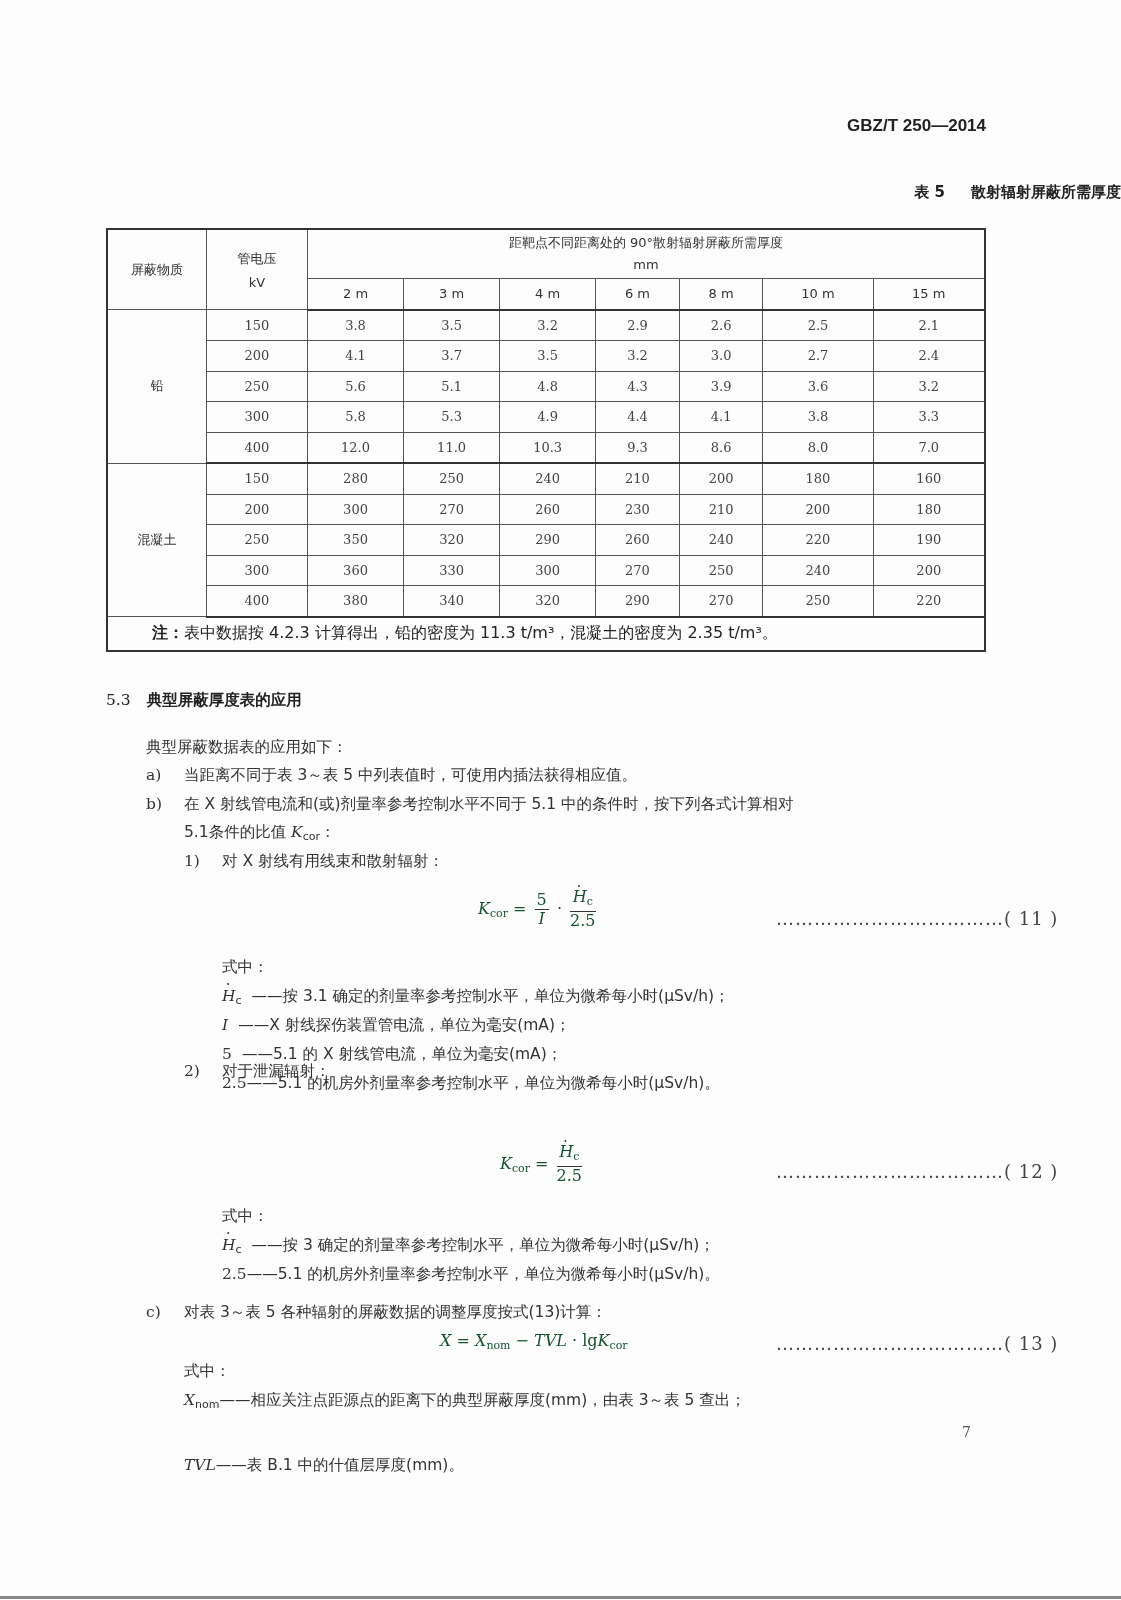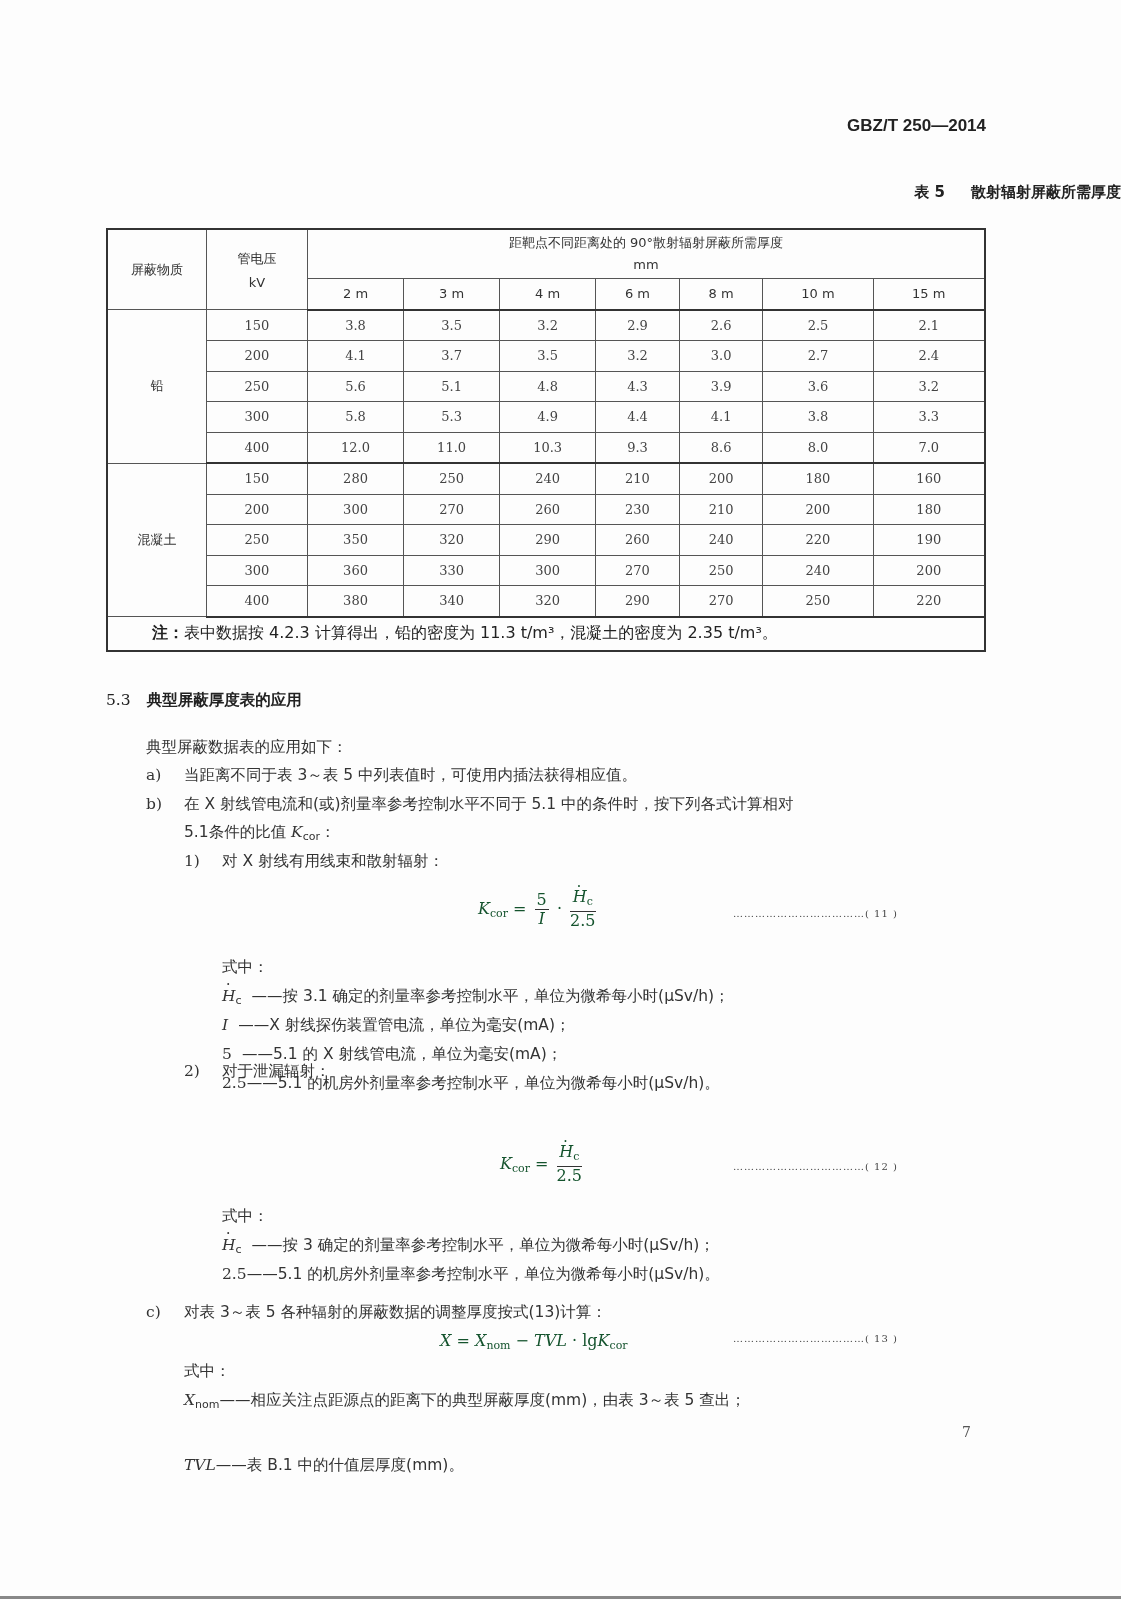--- a/index.html
+++ b/index.html
@@ -50,21 +50,21 @@
   .line .lbl { display: inline-block; width: 38px; }
   .serif { font-family: "DejaVu Serif", "Liberation Serif", serif; }
   .formula { position: absolute; font-family: "DejaVu Serif", "Liberation Serif", serif; font-size: 16px; color: #14532d; white-space: nowrap; }
   .frac { display: inline-block; vertical-align: middle; text-align: center; margin: 0 3px; }
   .frac .n { display: block; border-bottom: 1px solid #333; padding: 0 2px; line-height: 18px; }
   .frac .d { display: block; line-height: 18px; }
   .it { font-style: italic; }
   sub.s { font-size: 11px; vertical-align: -3px; font-style: normal; }
   .hdot { position: relative; display: inline-block; }
   .hdot::before { content: "·"; position: absolute; left: 4px; top: -11px; font-size: 14px; font-style: normal; }
-  .eqno { position: absolute; font-size: 10px; color: #444; letter-spacing: 1px; white-space: nowrap; font-family: "DejaVu Serif", serif; }
+  .eqno { position: absolute; font-size: 18px; color: #444; letter-spacing: 1px; white-space: nowrap; font-family: "DejaVu Serif", serif; margin-left: 43px; }
   .page-num { position: absolute; right: 150px; top: 1424px; font-size: 14px; color: #555; }
   .bottom-rule { position: absolute; left: 0; right: 0; top: 1596px; height: 3px; background: #888; }
 </style>
 </head>
 <body>
 
 <div class="std-code">GBZ/T 250—2014</div>
 
 <div class="table-title">
   <span class="num">表 5</span><span>散射辐射屏蔽所需厚度</span>

